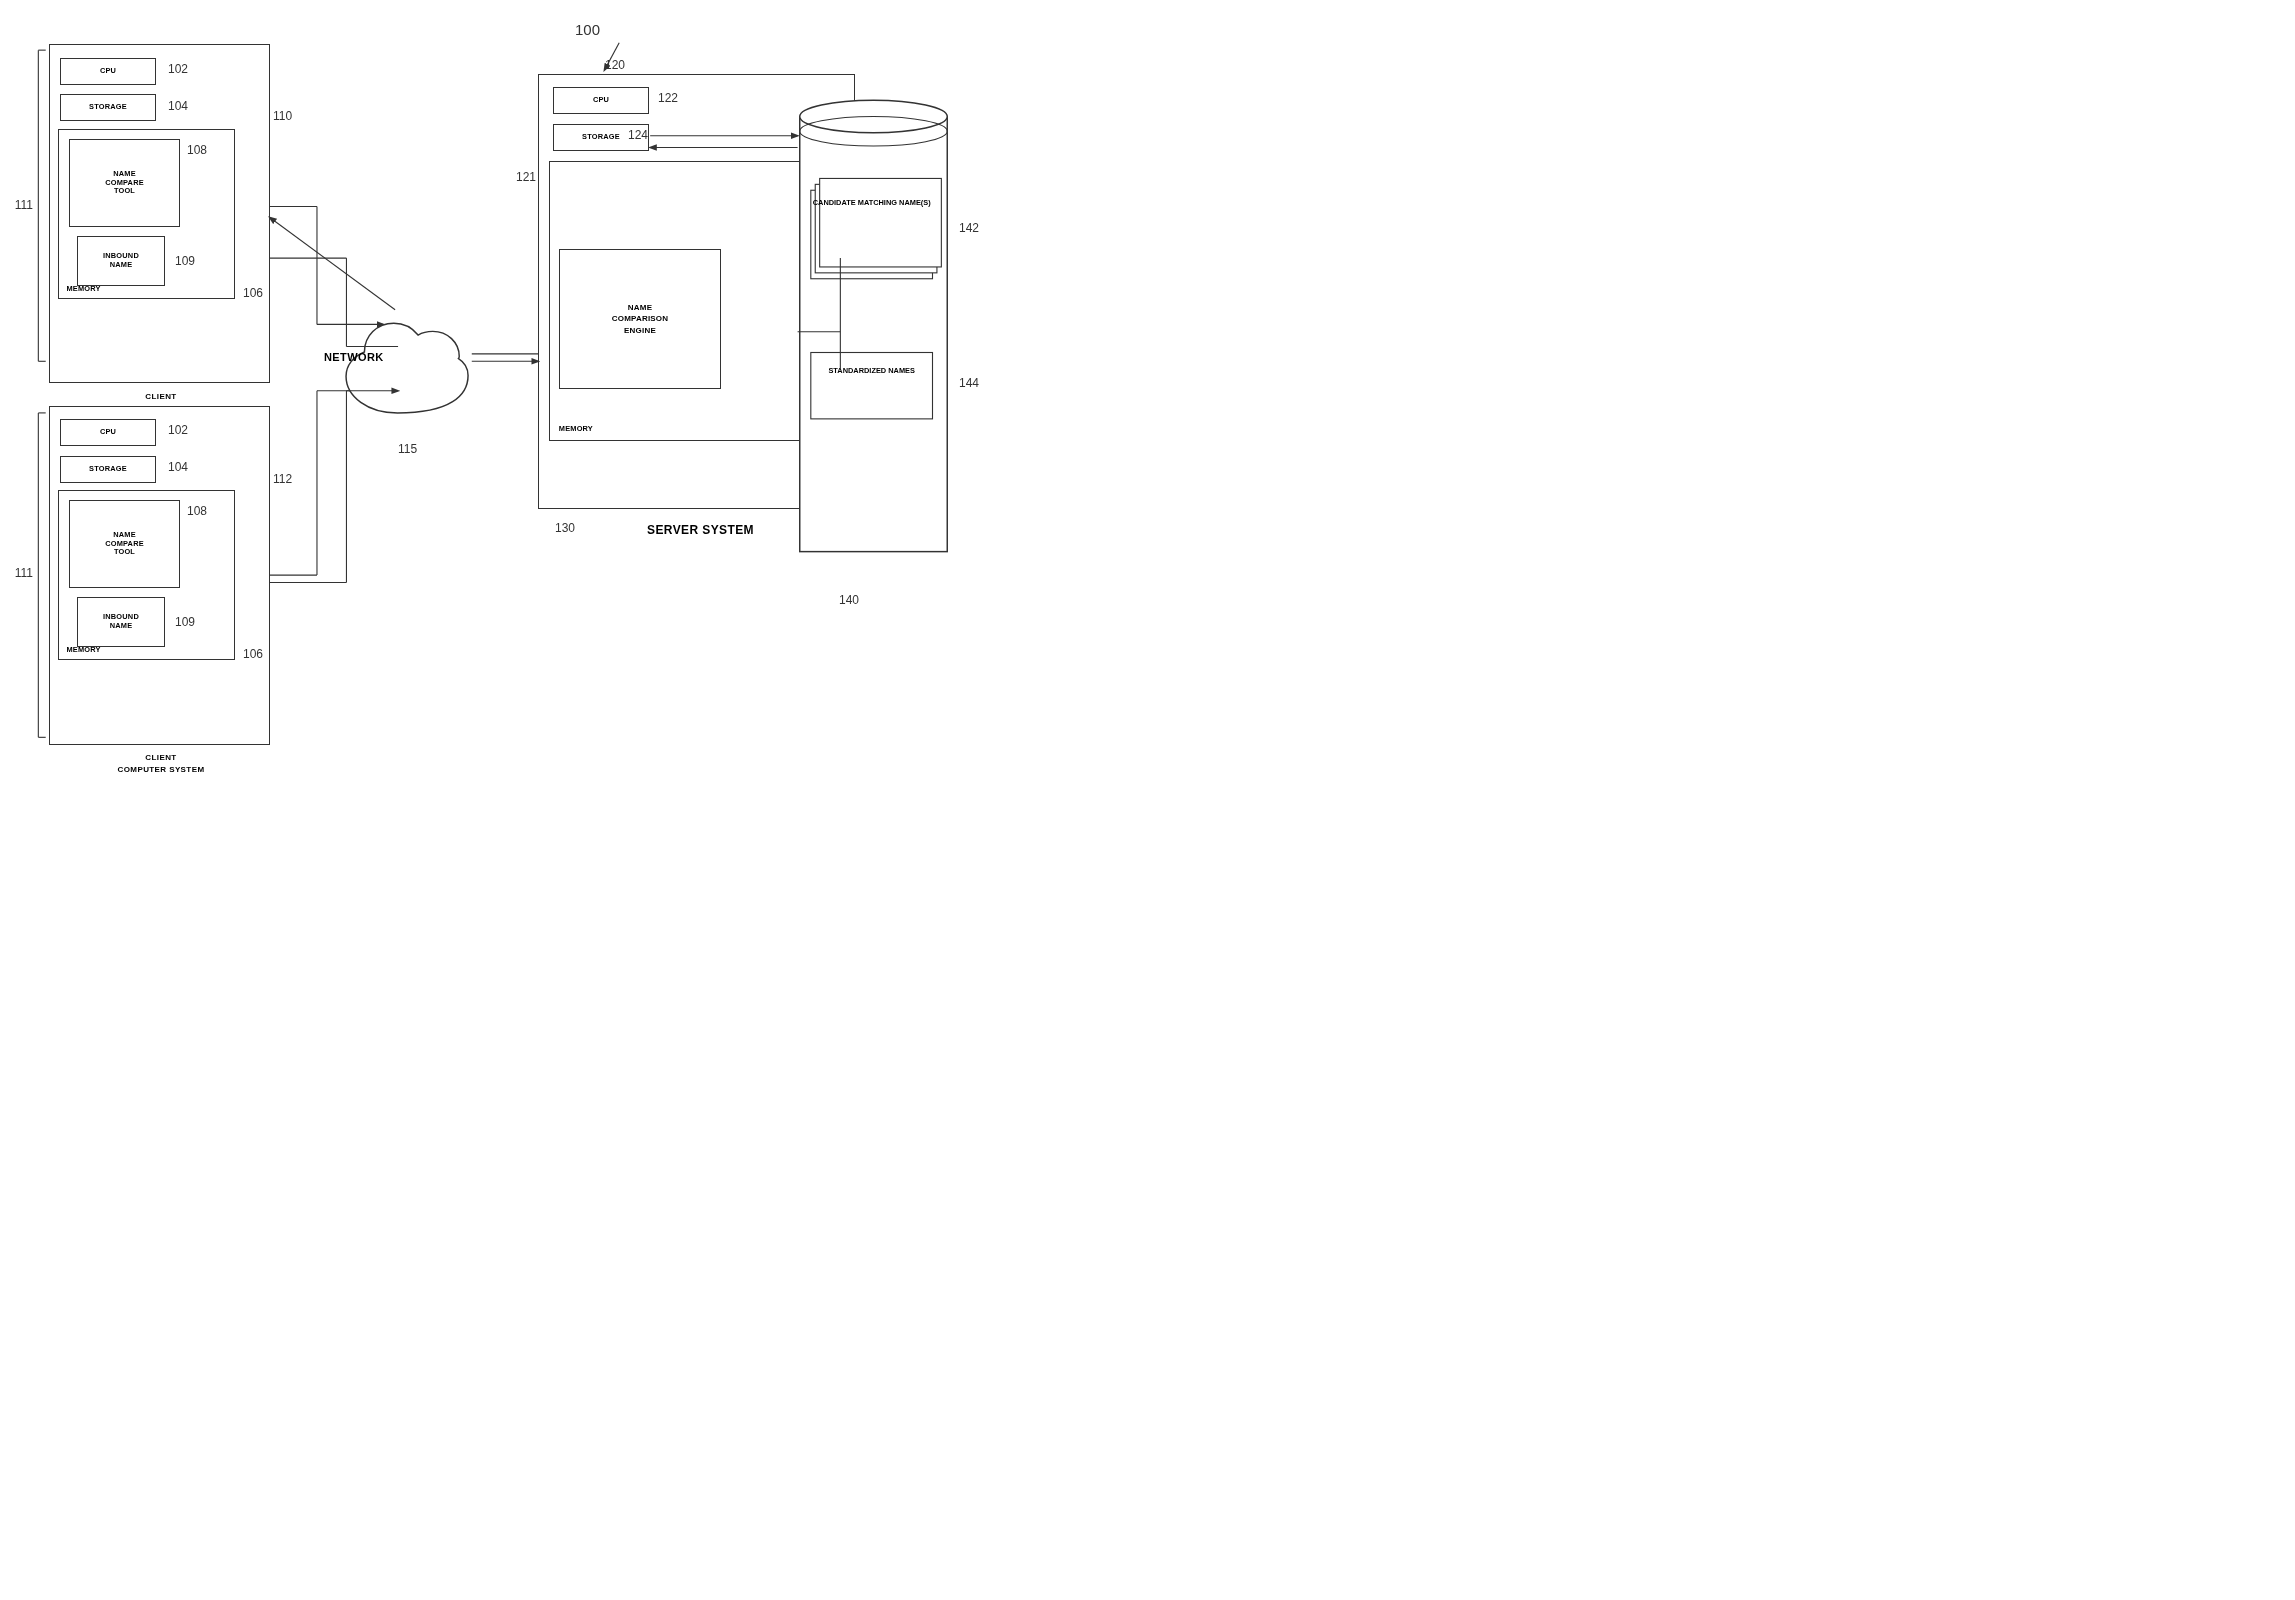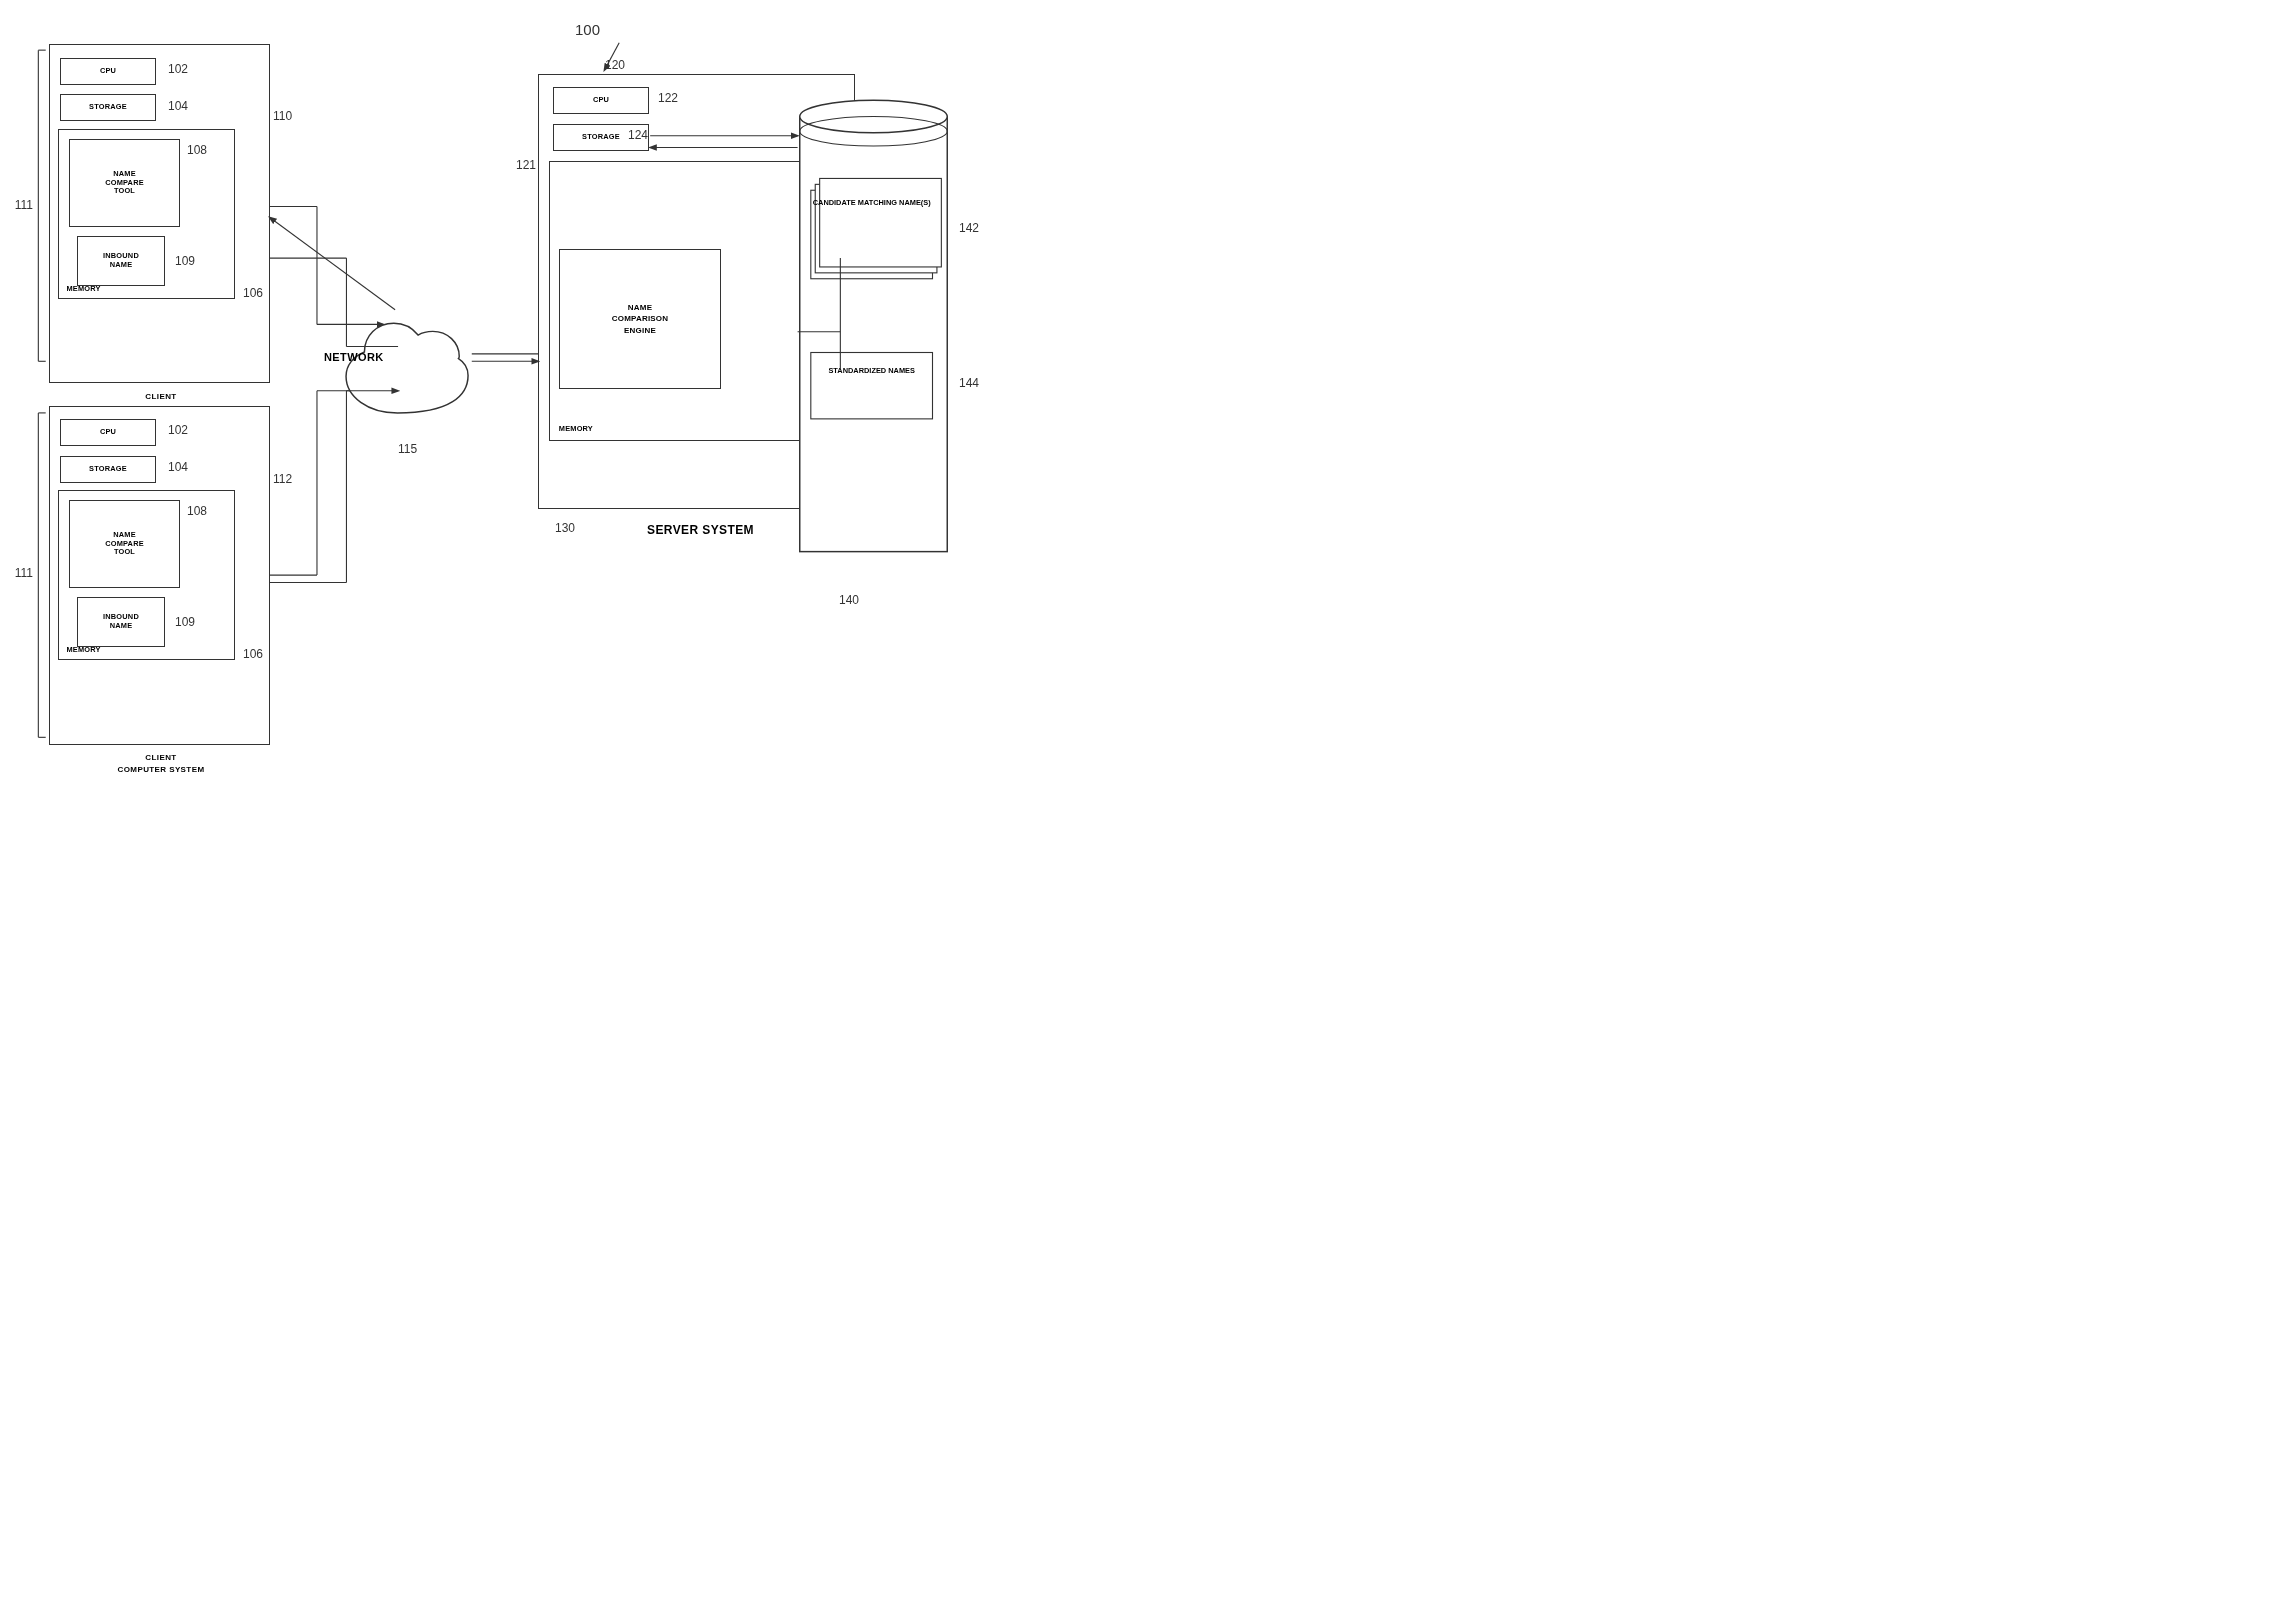--- a/index.html
+++ b/index.html
@@ -235,21 +235,21 @@
   <div class="comp-box" style="left:559px; top:249px; width:162px; height:140px; flex-direction:column; justify-content:center;">
     <span class="comp-label" style="white-space:pre-line; text-align:center; font-size:8px; font-weight:bold; line-height:1.4;">NAME
 COMPARISON
 ENGINE</span>
   </div>
 
   <div class="system-caption" style="left:553px; top:522px; width:295px;">
     <span style="font-size:12px; font-weight:bold; letter-spacing:0.4px;">SERVER SYSTEM</span>
   </div>
 
-  <span class="ref" style="left:516px; top:158px;">121</span>
+  <span class="ref" style="left:516px; top:170px;">121</span>
 
   <span class="ref" style="left:839px; top:553px;margin-top:40px;">140</span>
 
   <span class="ref" style="left:959px; top:221px;">142</span>
 
   <span class="ref" style="left:959px; top:376px;">144</span>
 
   <div class="cylinder" style="left:796px; top:87px; width:155px; height:472px;">
     <svg viewBox="0 0 210 640" width="155" height="472">
 

